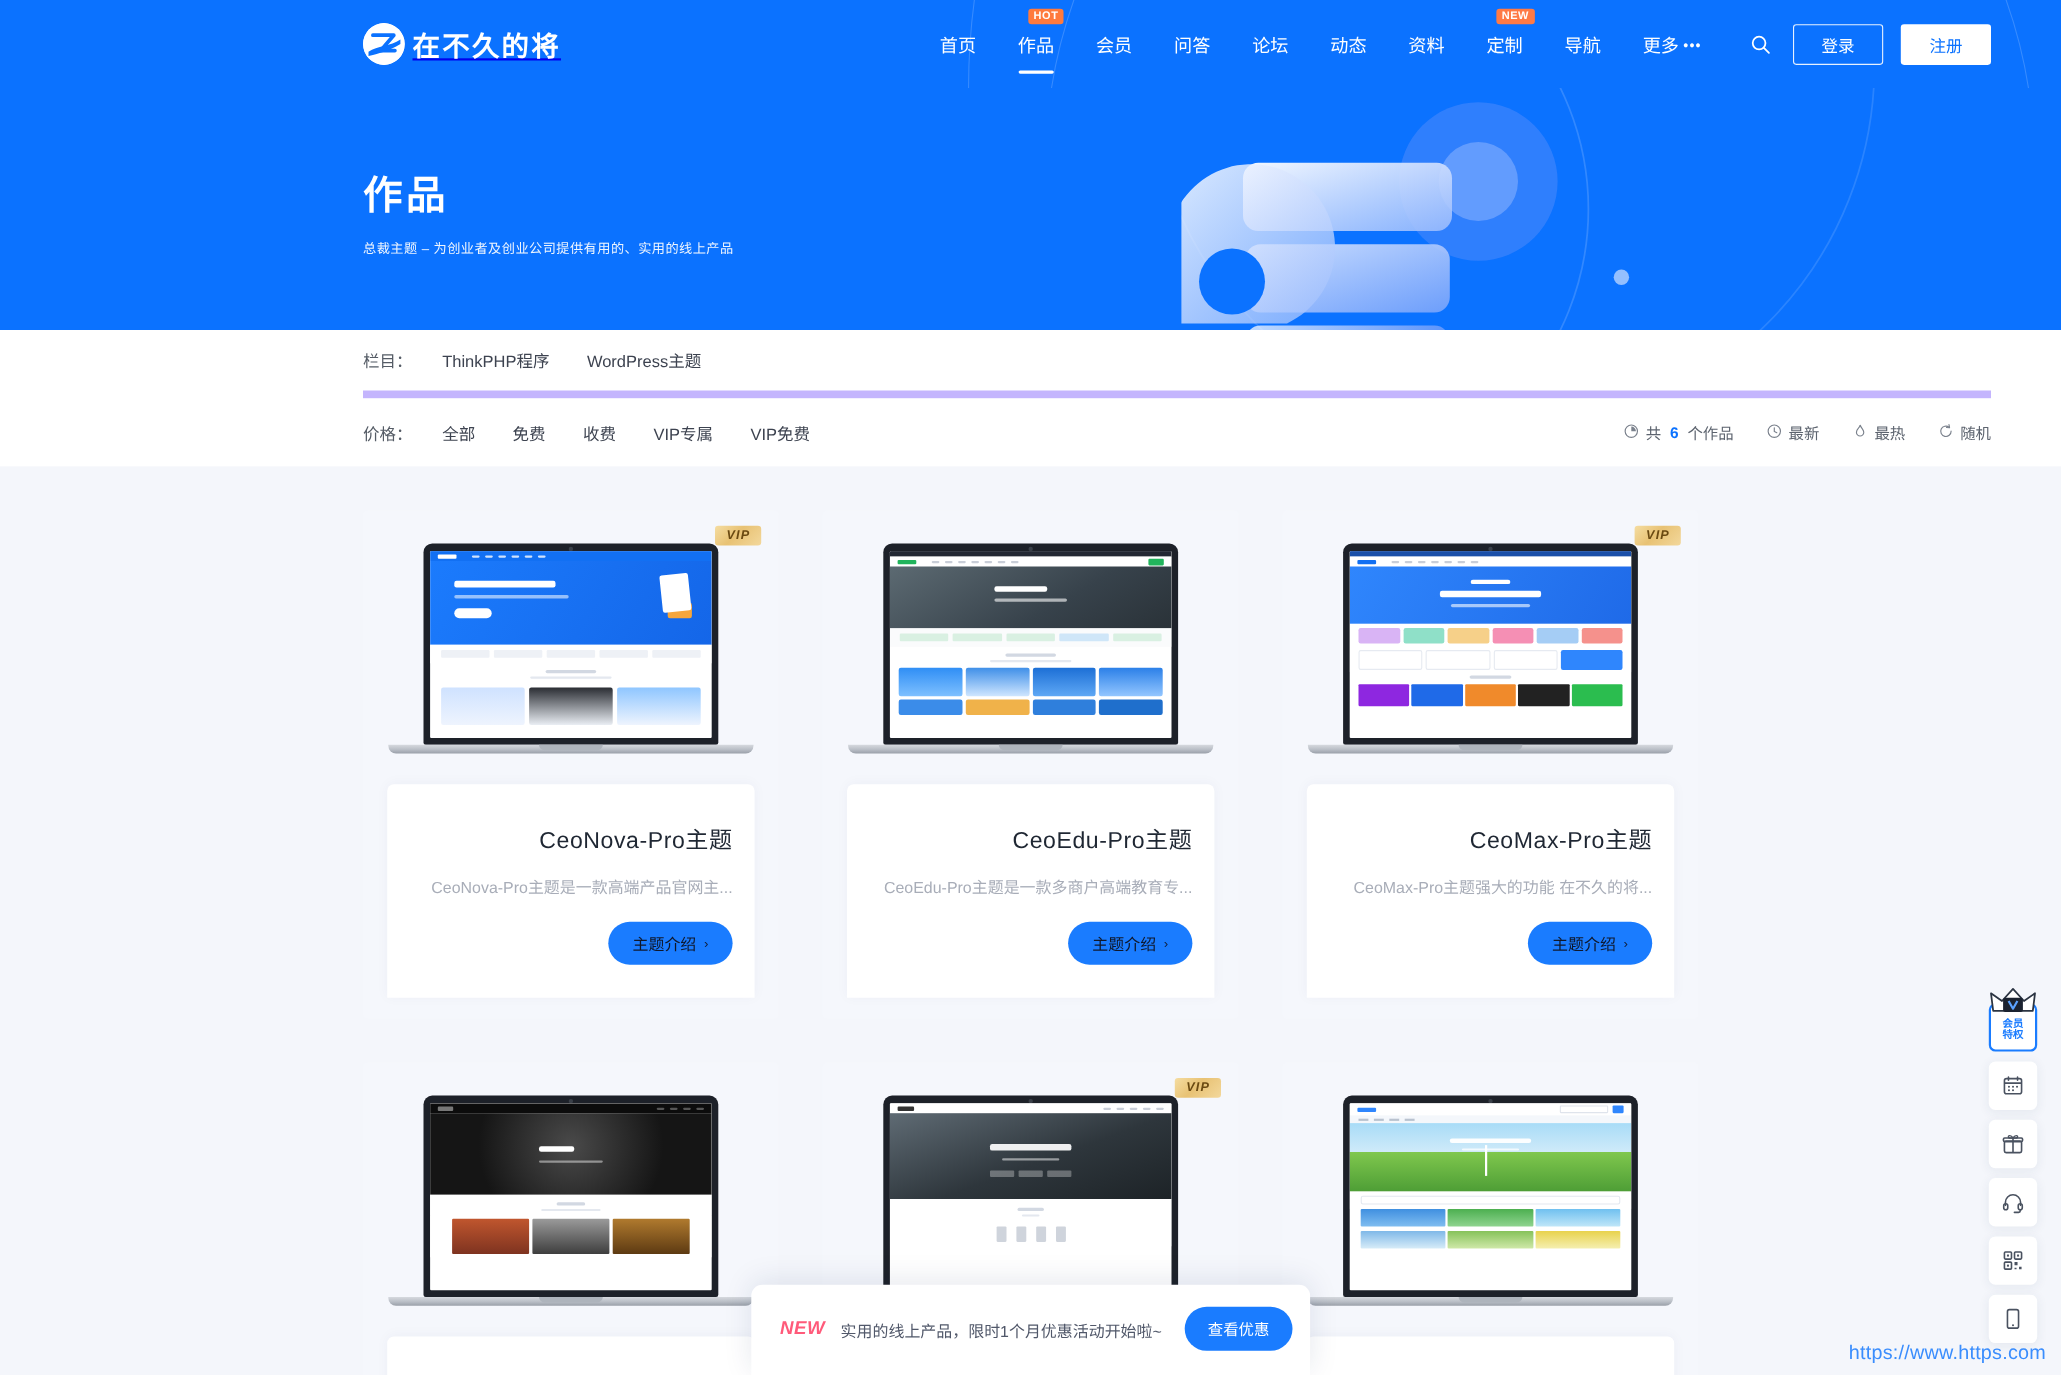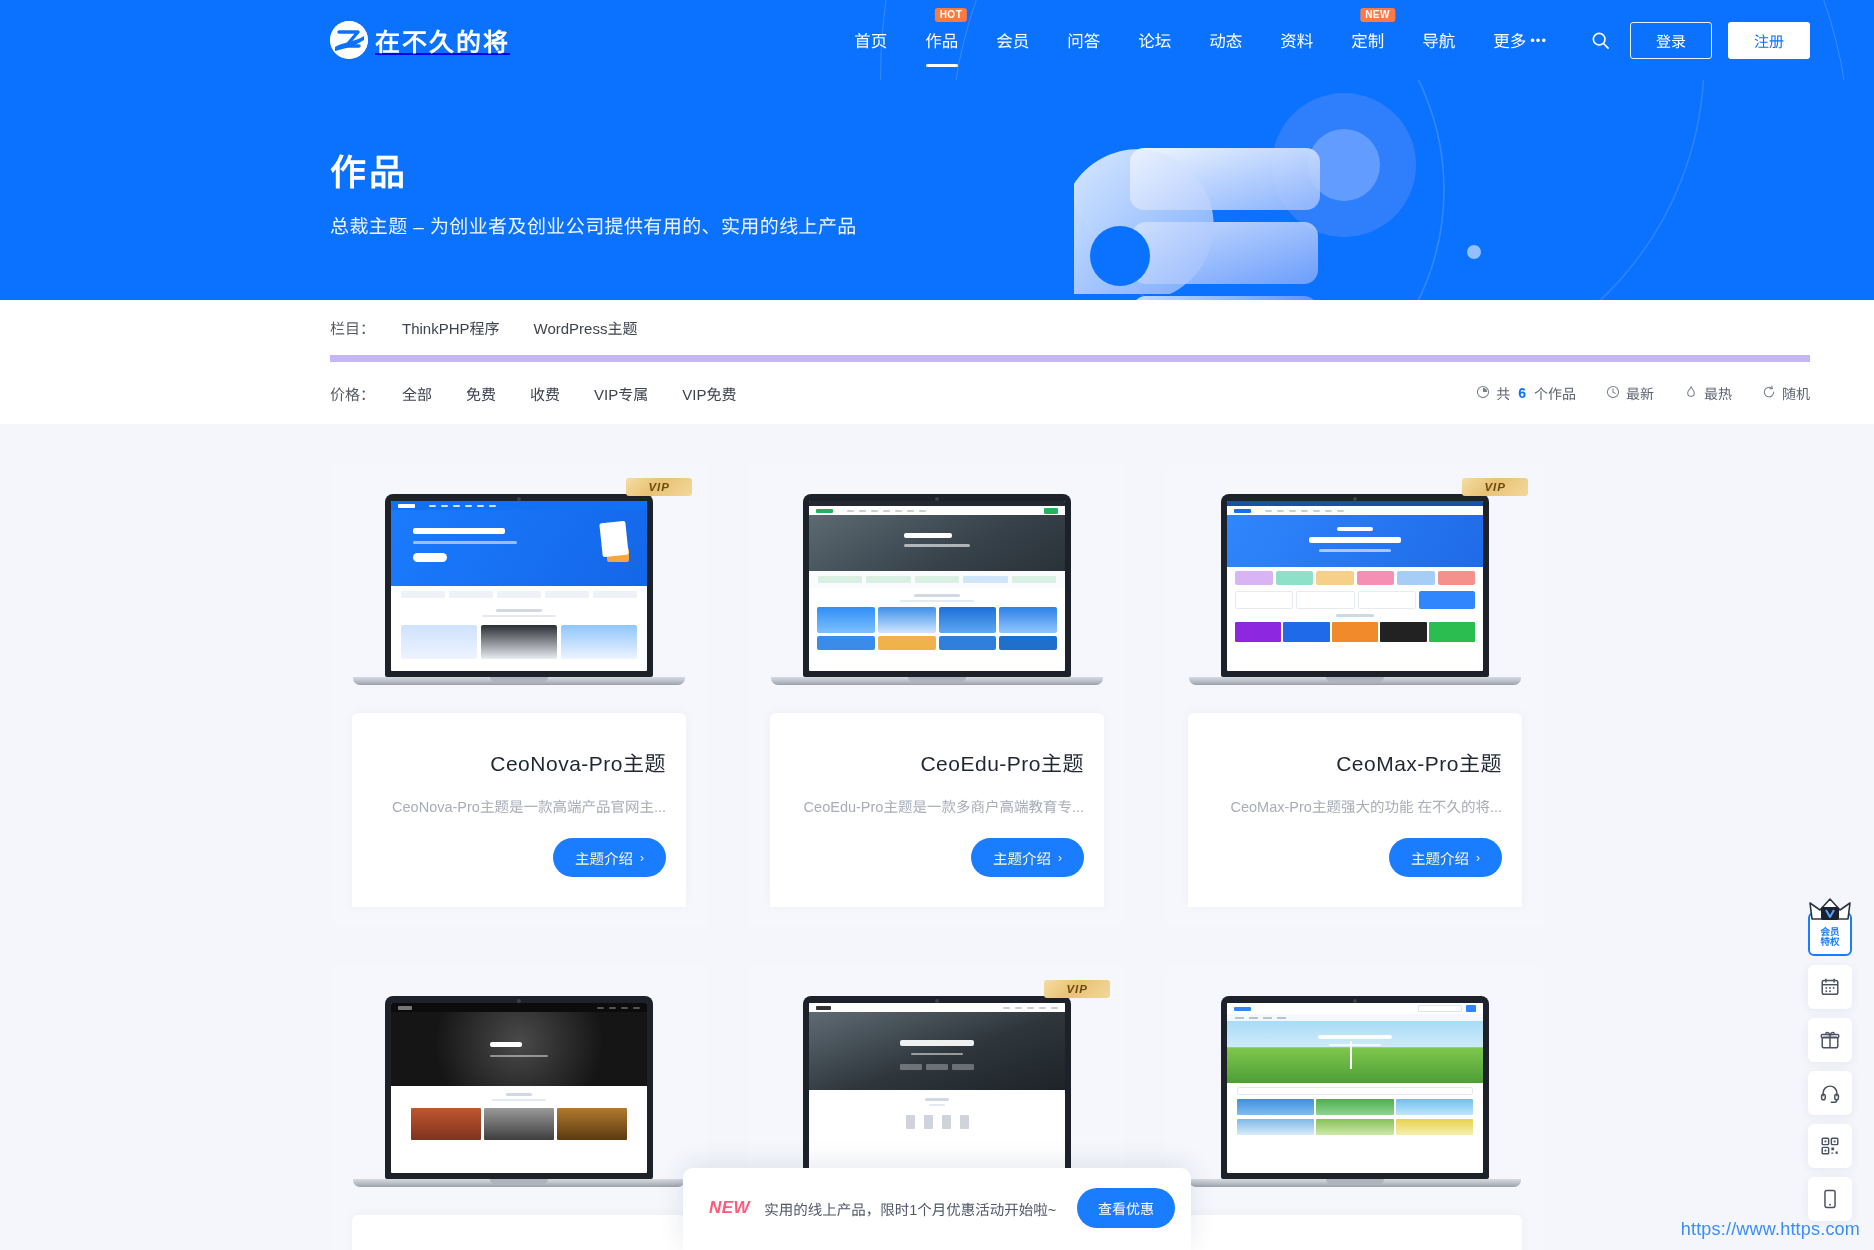--- a/index.html
+++ b/index.html
@@ -57,21 +57,21 @@
     background:#fff; color:#0b72ff; font-size:15px; padding:8px 26px;
     border-radius:3px; cursor:pointer; white-space:nowrap;
   }
 
   
   .hero{
     position:relative; height:220px; background:#0b72ff; overflow:hidden;
     padding:0 0 0 330px; display:flex; flex-direction:column; justify-content:center;
   }
   .hero-title{ color:#fff; font-size:36px; font-weight:700; letter-spacing:3px; position:relative; z-index:3;}
-  .hero-sub{ color:rgba(255,255,255,.93); font-size:19px; margin-top:16px; position:relative; z-index:3; letter-spacing:.4px;}
+  .hero-sub{ color:rgba(255,255,255,.93); font-size:12px; margin-top:16px; position:relative; z-index:3; letter-spacing:.4px;}
   .hero-art{ position:absolute; right:0; top:-80px; width:800px; height:340px; z-index:1;}
 
   
   .filters{ background:#fff; padding:0 64px 0 330px; }
   .filter-row{ display:flex; align-items:center; height:62px; }
   .filter-row.divided{ border-bottom:7px solid #c4b5fd; }
   .filter-label{ color:#555c66; font-size:15px; width:72px; flex:0 0 72px;}
   .filter-opts{ display:flex; align-items:center; gap:34px;}
   .filter-opt{ color:#3d4350; font-size:15px; cursor:pointer; white-space:nowrap;}
   .filter-right{ margin-left:auto; display:flex; align-items:center; gap:30px; }
@@ -83,21 +83,21 @@
   .content{ padding:0 330px; padding-top:40px; }
   .grid{ display:grid; grid-template-columns:repeat(3,1fr); gap:40px; }
   .card{
     position:relative; background:#f5f7fc; border-radius:4px;
     padding:24px 22px 0; min-height:462px; cursor:pointer;
   }
   .vip-badge{
     position:absolute; top:14px; right:16px; z-index:6;
     background:linear-gradient(135deg,#f5dda2 0%,#e8c274 45%,#f3d89c 100%);
     color:#6b4a12; font-size:11.5px; font-weight:700; font-style:italic;
-    padding:3px 22px; border-radius:3px; letter-spacing:1px;
+    padding:3px 10px; border-radius:3px; letter-spacing:1px;
   }
   .laptop{ width:100%; display:flex; justify-content:center; margin-top:6px;}
   .laptop-frame{ width:268px; }
   .laptop-screen{
     background:#1d2129; border-radius:8px 8px 2px 2px; padding:7px 6px 6px;
     position:relative;
   }
   .laptop-screen::before{
     content:""; position:absolute; top:3px; left:50%; transform:translateX(-50%);
     width:4px;height:4px;border-radius:50%;background:#3a4049;
@@ -117,21 +117,21 @@
     padding:34px 20px 30px; text-align:right;
     box-shadow:0 -1px 12px rgba(30,50,90,.04);
   }
   .card-title{ font-size:21px; color:#1f2733; letter-spacing:.5px;}
   .card-desc{
     font-size:14.5px; color:#a8adb8; margin-top:18px;
     white-space:nowrap; overflow:hidden; text-overflow:ellipsis;
   }
   .card-btn{
     display:inline-flex; align-items:center; gap:7px; margin-top:22px;
-    background:#1a7cff; color:#fef9c3; font-size:14.5px;
+    background:#1a7cff; color:#0f172a; font-size:14.5px;
     padding:9px 22px; border-radius:20px; cursor:pointer;
   }
   .card-btn .chev{ font-size:12px; opacity:.95;}
 
   
   .mock{ width:100%; height:100%; font-size:2px; position:relative; }
   .m-topbar{ height:9px; background:#fff; display:flex; align-items:center; padding:0 7px; gap:4px;}
   .m-logo{ width:17px;height:4px;border-radius:1px;background:#2d7dfb;}
   .m-navdots{ display:flex; gap:5px; margin-left:10px;}
   .m-navdots i{ display:block; width:7px;height:2px;background:#c9ced8;border-radius:1px;}

